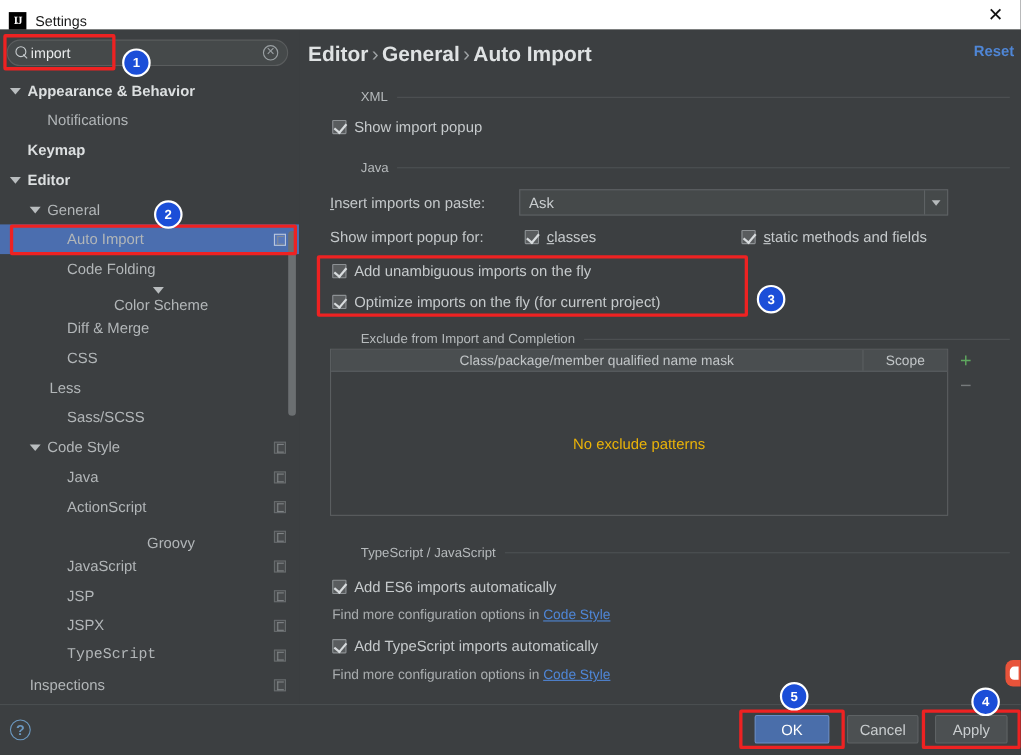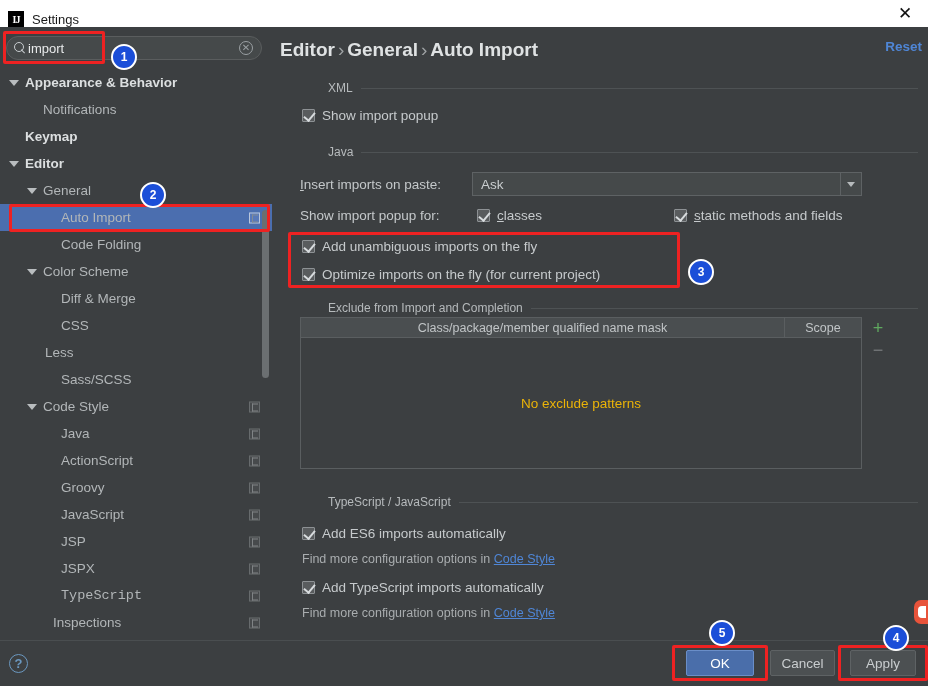--- a/index.html
+++ b/index.html
@@ -280,21 +280,21 @@
           </div>
           <div class="tnode sel sub" style="padding-left: 44px;">
             <span class="twist"></span>
             <span class="tlabel" style="margin-left: 5px;">Auto Import</span>
             <span class="tgear"></span>
           </div>
           <div class="tnode sub" style="padding-left: 44px;">
             <span class="twist"></span>
             <span class="tlabel" style="margin-left: 5px;">Code Folding</span>
           </div>
-          <div class="tnode sub" style="padding-left: 26px;">
+          <div class="tnode sub" style="padding-left: 26px; flex-direction: column;">
             <span class="twist open"></span>
             <span class="tlabel" style="margin-left: 5px;">Color Scheme</span>
           </div>
           <div class="tnode sub" style="padding-left: 44px;">
             <span class="twist"></span>
             <span class="tlabel" style="margin-left: 5px;">Diff &amp; Merge</span>
           </div>
           <div class="tnode sub" style="padding-left: 44px;">
             <span class="twist"></span>
             <span class="tlabel" style="margin-left: 5px;">CSS</span>
@@ -315,21 +315,21 @@
           <div class="tnode sub" style="padding-left: 44px;">
             <span class="twist"></span>
             <span class="tlabel" style="margin-left: 5px;">Java</span>
             <span class="tgear"></span>
           </div>
           <div class="tnode sub" style="padding-left: 44px;">
             <span class="twist"></span>
             <span class="tlabel" style="margin-left: 5px;">ActionScript</span>
             <span class="tgear"></span>
           </div>
-          <div class="tnode sub" style="padding-left: 44px;">
+          <div class="tnode sub" style="padding-left: 44px; flex-direction: column;">
             <span class="twist"></span>
             <span class="tlabel" style="margin-left: 5px;">Groovy</span>
             <span class="tgear"></span>
           </div>
           <div class="tnode sub" style="padding-left: 44px;">
             <span class="twist"></span>
             <span class="tlabel" style="margin-left: 5px;">JavaScript</span>
             <span class="tgear"></span>
           </div>
           <div class="tnode sub" style="padding-left: 44px;">
@@ -340,21 +340,21 @@
           <div class="tnode sub" style="padding-left: 44px;">
             <span class="twist"></span>
             <span class="tlabel" style="margin-left: 5px;">JSPX</span>
             <span class="tgear"></span>
           </div>
           <div class="tnode sub" style="padding-left: 44px; font-family: Liberation Mono, monospace;">
             <span class="twist"></span>
             <span class="tlabel" style="margin-left: 5px;">TypeScript</span>
             <span class="tgear"></span>
           </div>
-          <div class="tnode sub" style="padding-left: 36px;">
+          <div class="tnode sub" style="padding-left: 10px;">
             <span class="twist"></span>
             <span class="tlabel" style="margin-left: 5px;">Inspections</span>
             <span class="tgear"></span>
           </div>
         </div>
       <div class="sb-scrollbar"></div>
     </div>
 
     <div class="main">
 

